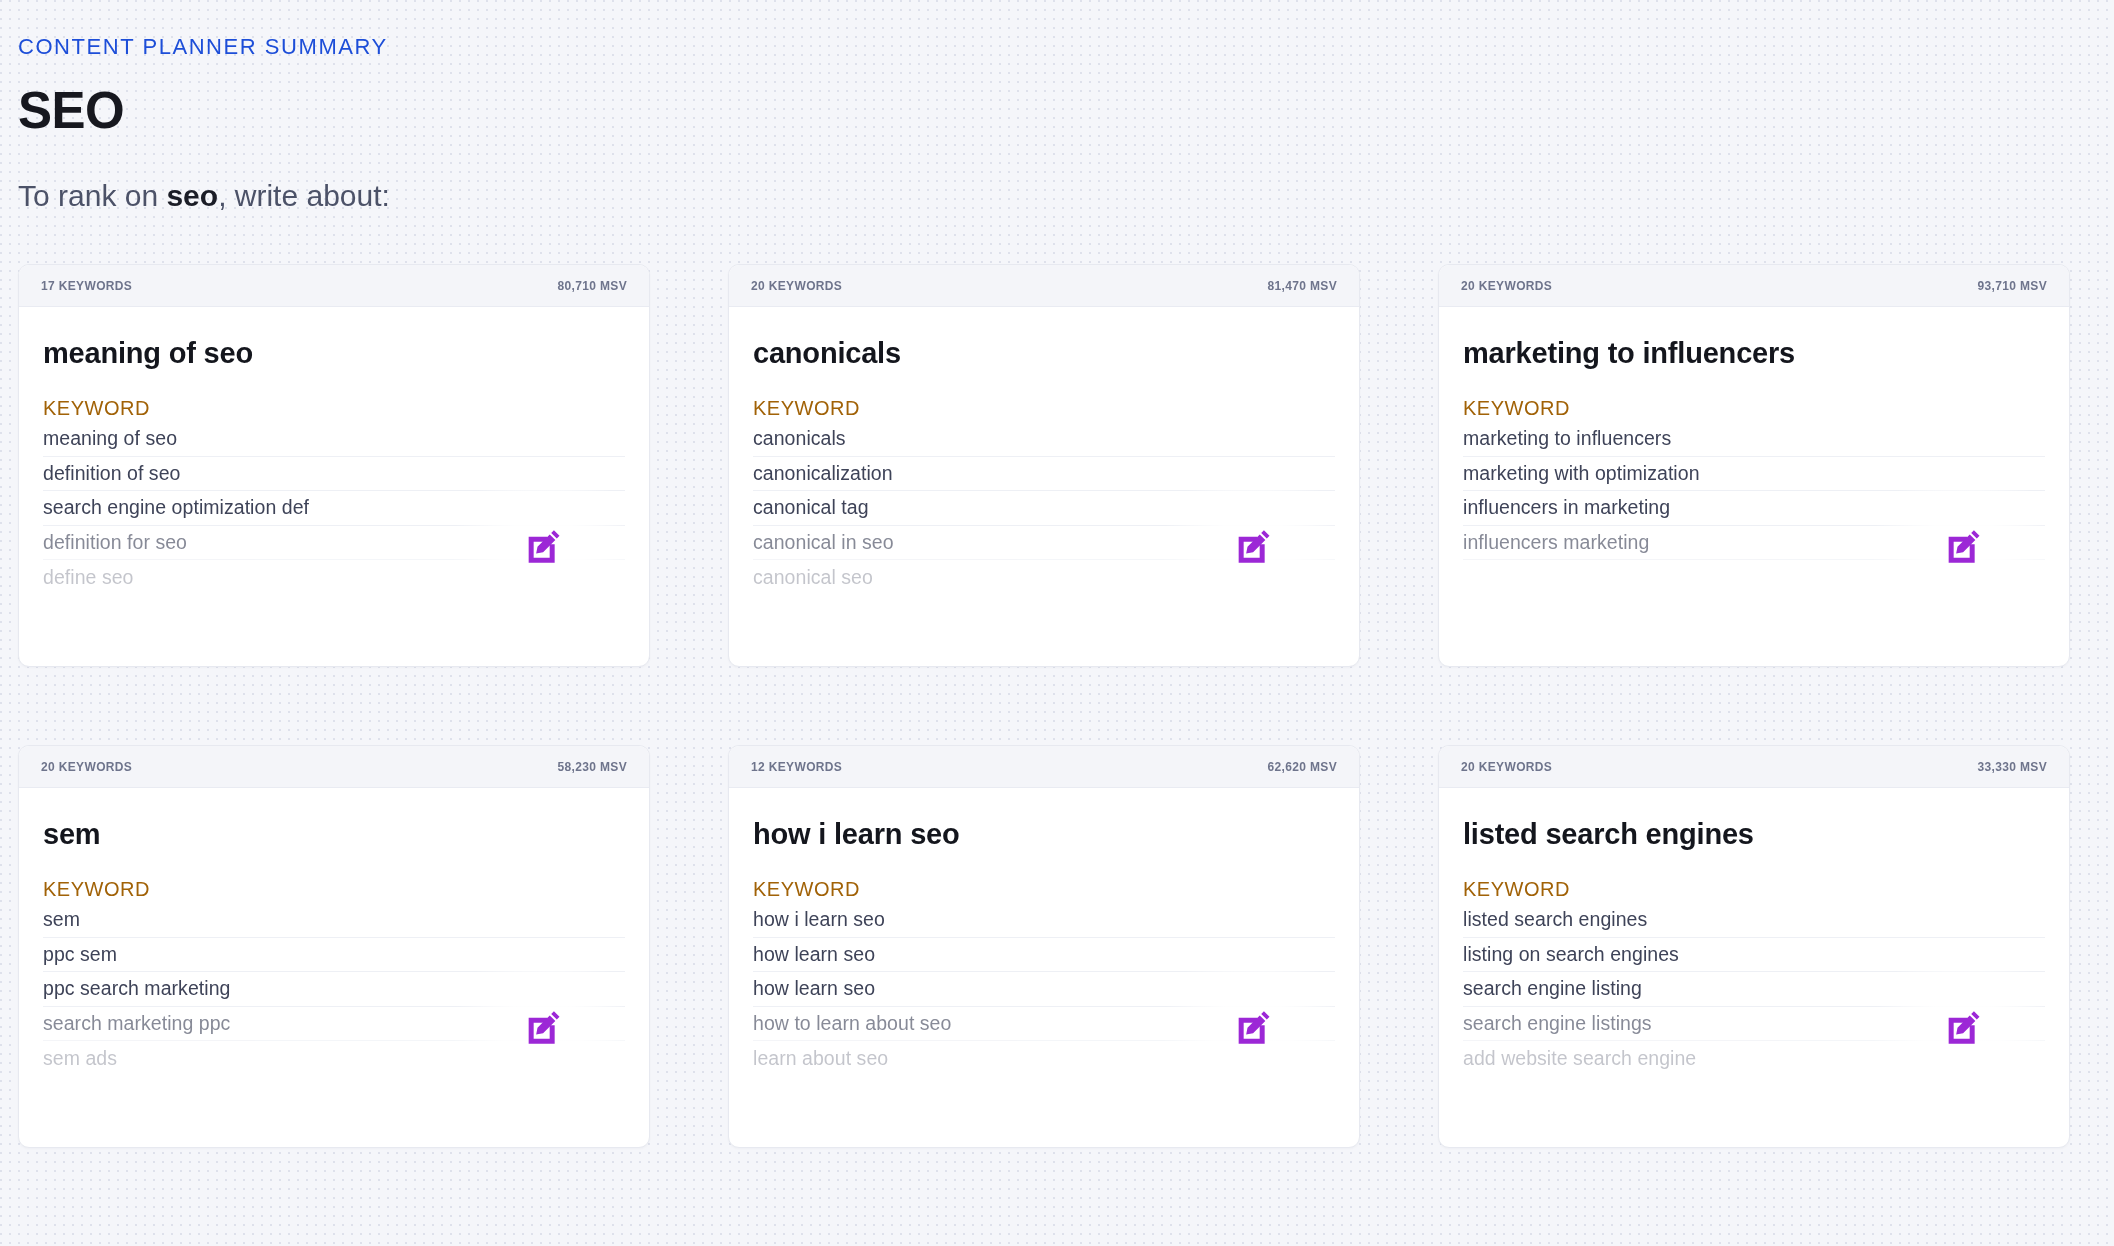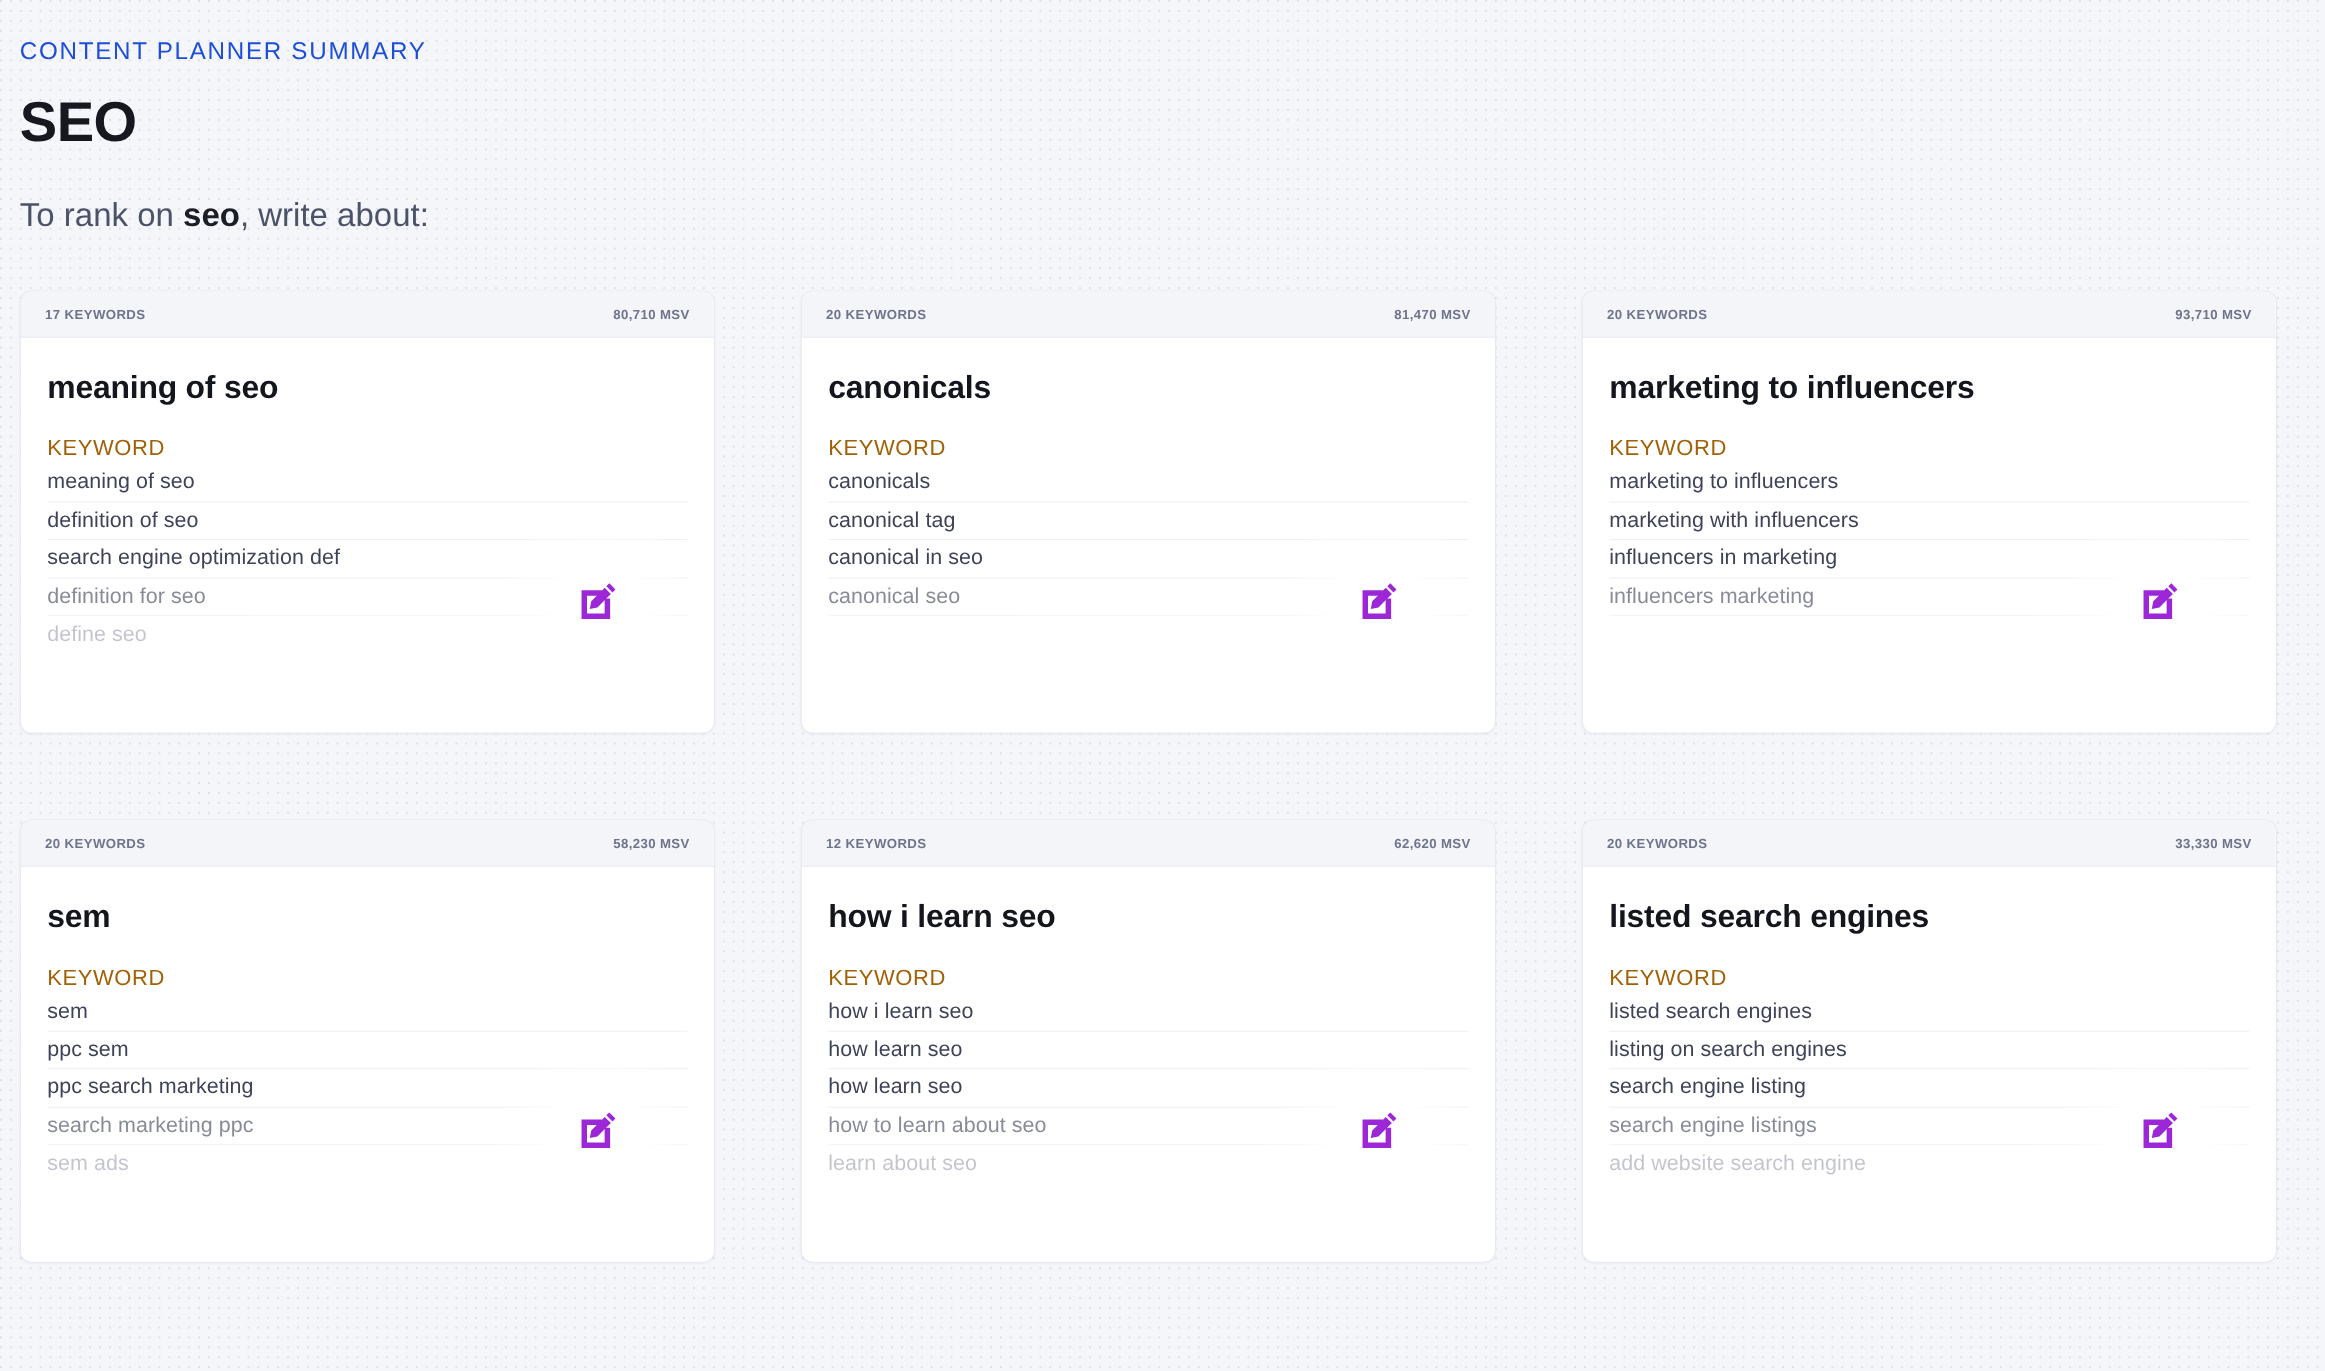--- a/index.html
+++ b/index.html
@@ -209,20 +209,21 @@
   <div class="card">
     <div class="card-head">
       <span>20 KEYWORDS</span>
       <span>81,470 MSV</span>
     </div>
     <div class="card-body">
       <div class="card-title">canonicals</div>
       <div class="col-head">KEYWORD</div>
       <div class="kw-list">
             <div class="kw-row">canonicals</div>
+            <div class="kw-row">canonicalization</div>
             <div class="kw-row">canonical tag</div>
             <div class="kw-row">canonical in seo</div>
             <div class="kw-row">canonical seo</div>
           </div>
     </div>
     <div class="edit-glow"></div>
     <button class="edit-btn">
       <span>
         <svg width="40" height="40" viewBox="0 0 24 24" fill="none">
           <path d="M3.4 5.2h11.1v3.0H6.4v9.6h9.6v-8.1h3.0v11.1H3.4V5.2Z" fill="#9c27d6"></path>
@@ -236,21 +237,21 @@
   <div class="card">
     <div class="card-head">
       <span>20 KEYWORDS</span>
       <span>93,710 MSV</span>
     </div>
     <div class="card-body">
       <div class="card-title">marketing to influencers</div>
       <div class="col-head">KEYWORD</div>
       <div class="kw-list">
             <div class="kw-row">marketing to influencers</div>
-            <div class="kw-row">marketing with influencers</div>
+            <div class="kw-row">marketing with optimization</div>
             <div class="kw-row">influencers in marketing</div>
             <div class="kw-row">influencers marketing</div>
           </div>
     </div>
     <div class="edit-glow"></div>
     <button class="edit-btn">
       <span>
         <svg width="40" height="40" viewBox="0 0 24 24" fill="none">
           <path d="M3.4 5.2h11.1v3.0H6.4v9.6h9.6v-8.1h3.0v11.1H3.4V5.2Z" fill="#9c27d6"></path>
           <path d="M18.55 1.35 21.9 4.7l-1.62 1.62-3.35-3.35 1.62-1.62Z" fill="#9c27d6"></path>

